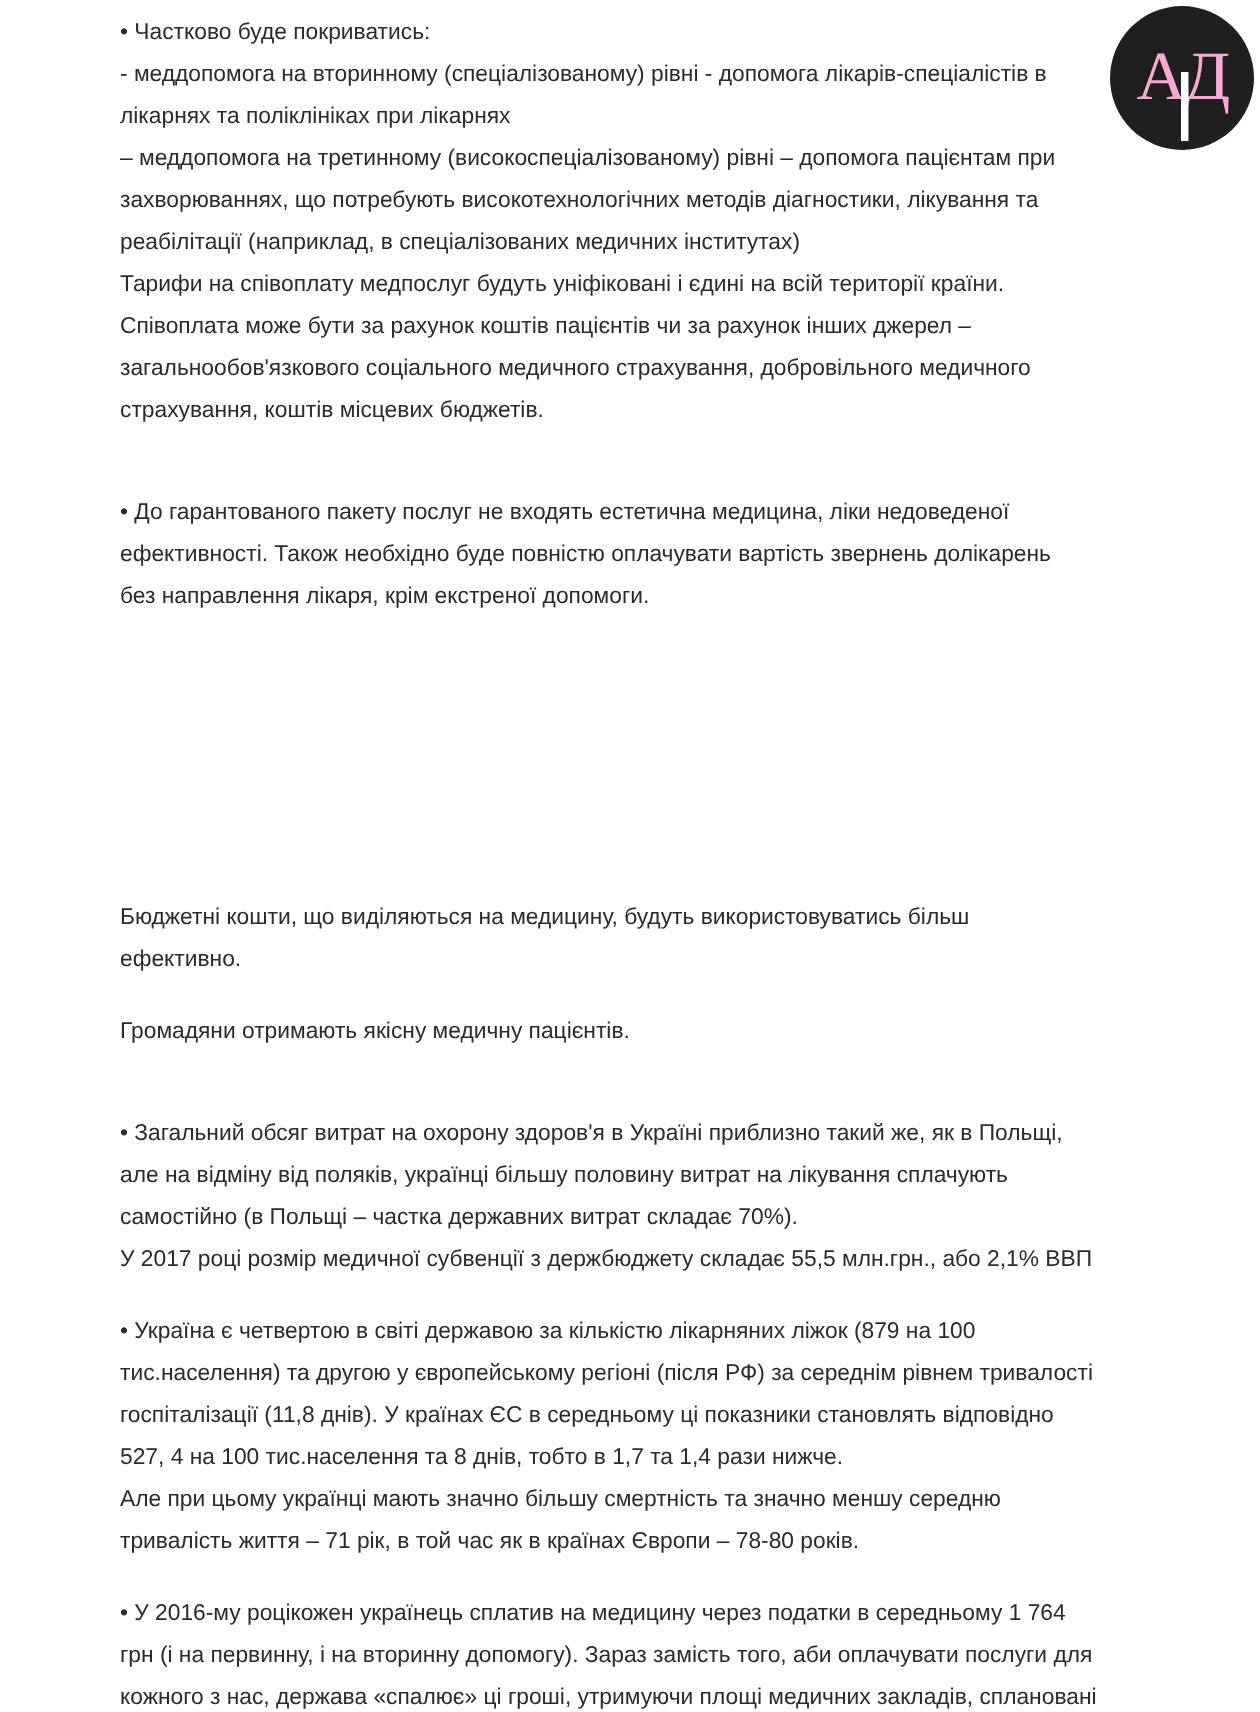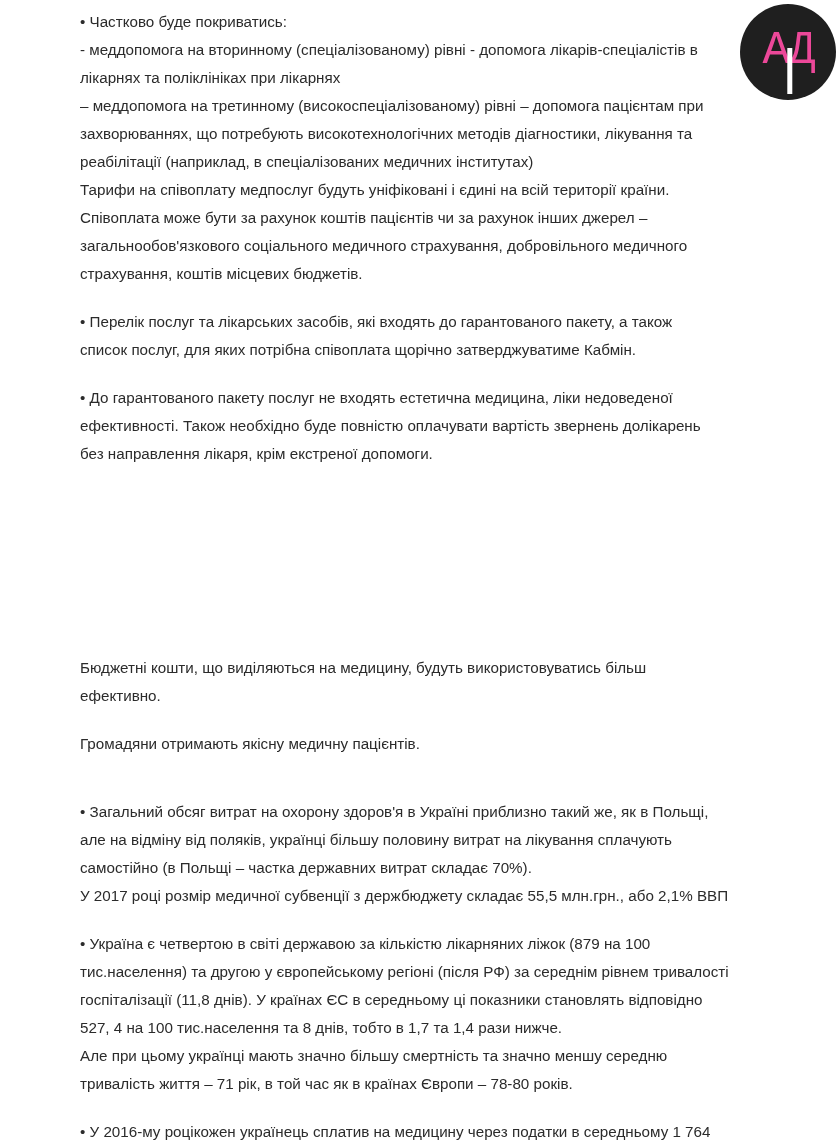--- a/index.html
+++ b/index.html
@@ -37,22 +37,22 @@
     border-radius: 50%;
     background: #1f1f1f;
     position: relative;
     overflow: hidden;
   }
   .logo-letters {
     position: absolute;
     top: 50%;
     left: 50%;
     transform: translate(-50%, -52%);
-    color: #ec4899;
-    font-family: Liberation Mono, monospace;
+    color: #f9a8d4;
+    font-family: Liberation Serif, serif;
     font-size: 46px;
     font-weight: 400;
     letter-spacing: -2px;
     line-height: 1;
     white-space: nowrap;
   }
   .logo-tail {
     position: absolute;
     left: 50%;
     top: 50%;
@@ -105,22 +105,20 @@
 – меддопомога на третинному (високоспеціалізованому) рівні – допомога пацієнтам при
 захворюваннях, що потребують високотехнологічних методів діагностики, лікування та
 реабілітації (наприклад, в спеціалізованих медичних інститутах)
 Тарифи на співоплату медпослуг будуть уніфіковані і єдині на всій території країни.
 Співоплата може бути за рахунок коштів пацієнтів чи за рахунок інших джерел –
 загальнообов'язкового соціального медичного страхування, добровільного медичного
 страхування, коштів місцевих бюджетів.</p>
 
     <div class="gap-md"></div>
 
-    <p class="para">• Перелік послуг та лікарських засобів, які входять до гарантованого пакету, а також
-список послуг, для яких потрібна співоплата щорічно затверджуватиме Кабмін.</p>
 
     <div class="gap-md"></div>
 
     <p class="para">• До гарантованого пакету послуг не входять естетична медицина, ліки недоведеної
 ефективності. Також необхідно буде повністю оплачувати вартість звернень долікарень
 без направлення лікаря, крім екстреної допомоги.</p>
 
     <div class="gap-md"></div>
 
 

